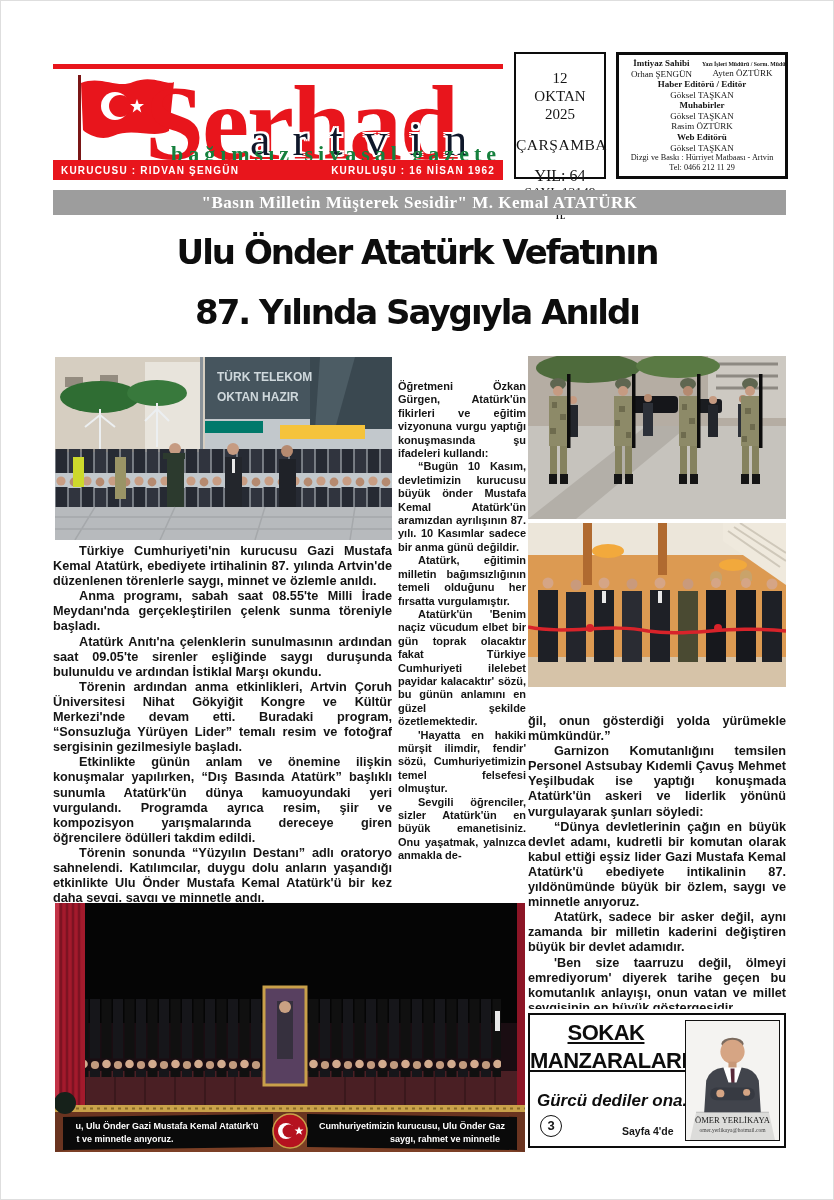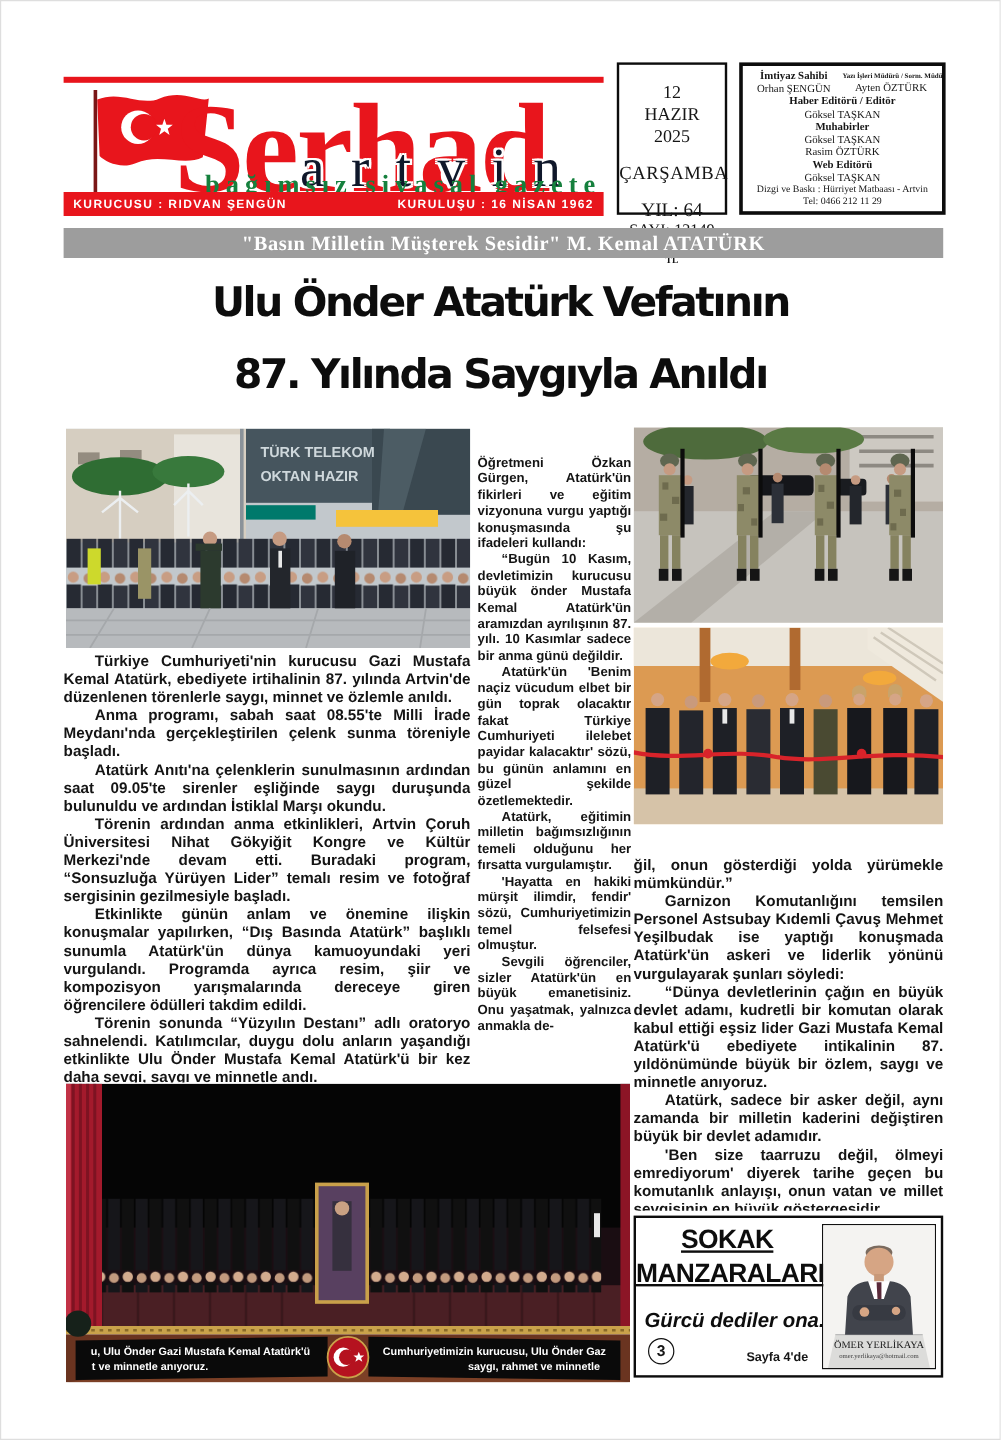--- a/index.html
+++ b/index.html
@@ -104,21 +104,21 @@
     <div class="mast-sub">bağımsız siyasal gazete</div>
   </div>
 
   <div class="abs mast-bar">
     <span>KURUCUSU : RIDVAN ŞENGÜN</span>
     <span>KURULUŞU : 16 NİSAN 1962</span>
   </div>
 
   <div class="abs datebox">
     <div class="d1">12</div>
-    <div class="d1">HAZIR</div>
+    <div class="d1">OKTAN</div>
     <div class="d1">2025</div>
     <div class="d2">ÇARŞAMBA</div>
     <div class="d3">YIL: 64</div>
     <div class="d4">SAYI: 13149</div>
     <div class="d5">Fiyatı: KDV DAHİL 5 TL</div>
   </div>
 
   <div class="abs staffbox">
     <div class="staffrow">
       <div class="staffcell">
@@ -357,22 +357,22 @@
     <p>Atatürk Anıtı'na çelenklerin sunulmasının ardından saat 09.05'te sirenler eşliğinde saygı duruşunda bulunuldu ve ardından İstiklal Marşı okundu.</p>
     <p>Törenin ardından anma etkinlikleri, Artvin Çoruh Üniversitesi Nihat Gökyiğit Kongre ve Kültür Merkezi'nde devam etti. Buradaki program, “Sonsuzluğa Yürüyen Lider” temalı resim ve fotoğraf sergisinin gezilmesiyle başladı.</p>
     <p>Etkinlikte günün anlam ve önemine ilişkin konuşmalar yapılırken, “Dış Basında Atatürk” başlıklı sunumla Atatürk'ün dünya kamuoyundaki yeri vurgulandı. Programda ayrıca resim, şiir ve kompozisyon yarışmalarında dereceye giren öğrencilere ödülleri takdim edildi.</p>
     <p>Törenin sonunda “Yüzyılın Destanı” adlı oratoryo sahnelendi. Katılımcılar, duygu dolu anların yaşandığı etkinlikte Ulu Önder Mustafa Kemal Atatürk'ü bir kez daha sevgi, saygı ve minnetle andı.</p>
 
   </div>
 
   <div class="abs col col-mid">
     <p class="cont">Öğretmeni Özkan Gürgen, Atatürk'ün fikirleri ve eğitim vizyonuna vurgu yaptığı konuşmasında şu ifadeleri kullandı:</p>
     <p>“Bugün 10 Kasım, devletimizin kurucusu büyük önder Mustafa Kemal Atatürk'ün aramızdan ayrılışının 87. yılı. 10 Kasımlar sadece bir anma günü değildir.</p>
+    <p>Atatürk, eğitimin milletin bağımsızlığının temeli olduğunu her fırsatta vurgulamıştır.</p>
     <p>Atatürk'ün 'Benim naçiz vücudum elbet bir gün toprak olacaktır fakat Türkiye Cumhuriyeti ilelebet payidar kalacaktır' sözü, bu günün anlamını en güzel şekilde özetlemektedir.</p>
-    <p>Atatürk, eğitimin milletin bağımsızlığının temeli olduğunu her fırsatta vurgulamıştır.</p>
     <p>'Hayatta en hakiki mürşit ilimdir, fendir' sözü, Cumhuriyetimizin temel felsefesi olmuştur.</p>
     <p>Sevgili öğrenciler, sizler Atatürk'ün en büyük emanetisiniz. Onu yaşatmak, yalnızca anmakla de-</p>
   </div>
 
   <div class="abs col col-right">
     <p class="cont">ğil, onun gösterdiği yolda yürümekle mümkündür.”</p>
     <p>Garnizon Komutanlığını temsilen Personel Astsubay Kıdemli Çavuş Mehmet Yeşilbudak ise yaptığı konuşmada Atatürk'ün askeri ve liderlik yönünü vurgulayarak şunları söyledi:</p>
     <p>“Dünya devletlerinin çağın en büyük devlet adamı, kudretli bir komutan olarak kabul ettiği eşsiz lider Gazi Mustafa Kemal Atatürk'ü ebediyete intikalinin 87. yıldönümünde büyük bir özlem, saygı ve minnetle anıyoruz.</p>
     <p>Atatürk, sadece bir asker değil, aynı zamanda bir milletin kaderini değiştiren büyük bir devlet adamıdır.</p>
     <p>'Ben size taarruzu değil, ölmeyi emrediyorum' diyerek tarihe geçen bu komutanlık anlayışı, onun vatan ve millet sevgisinin en büyük göstergesidir.</p>

